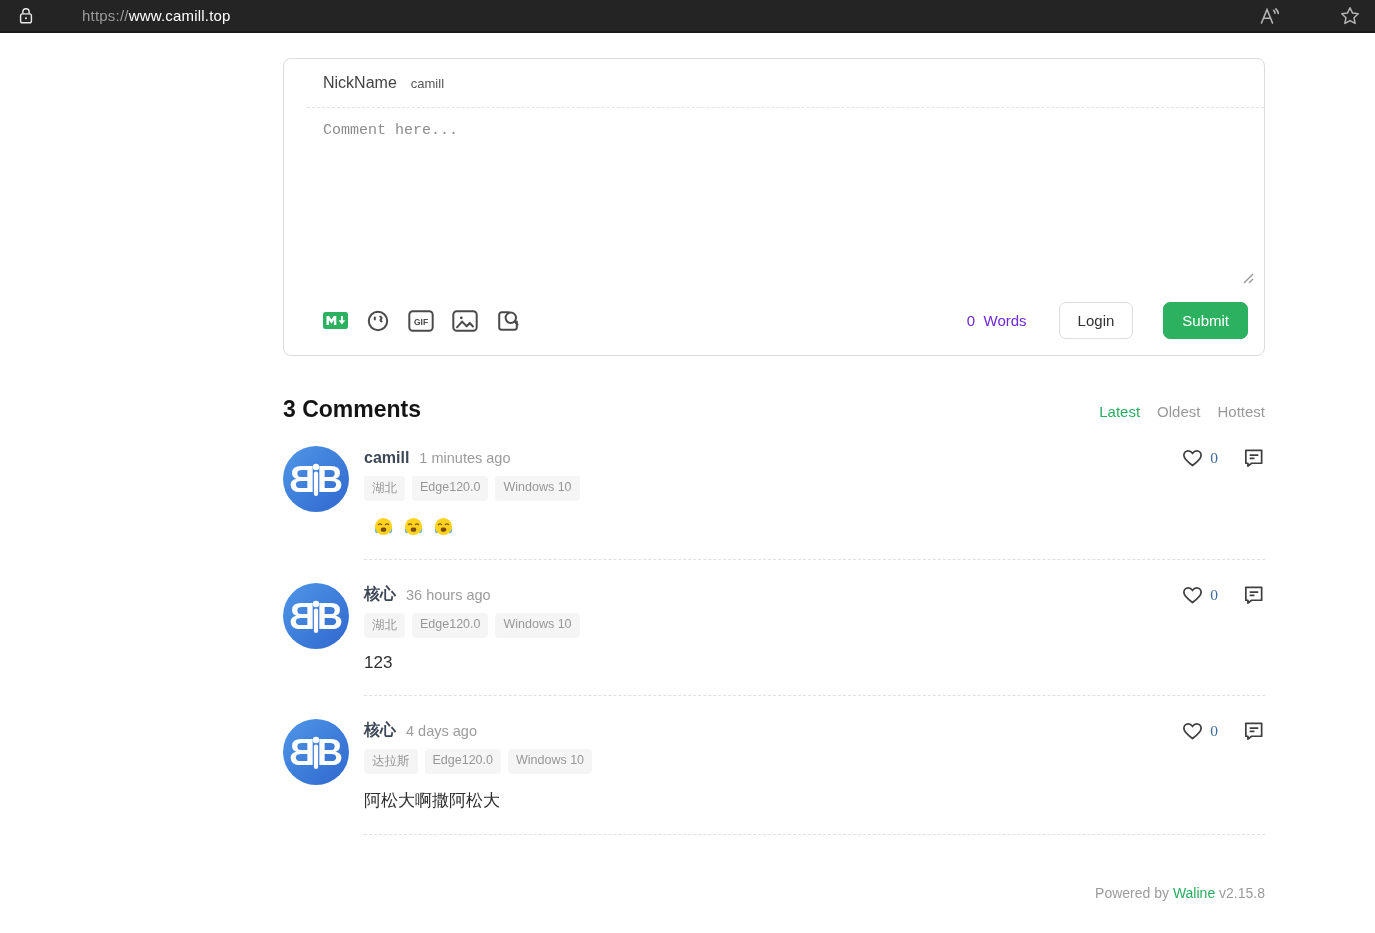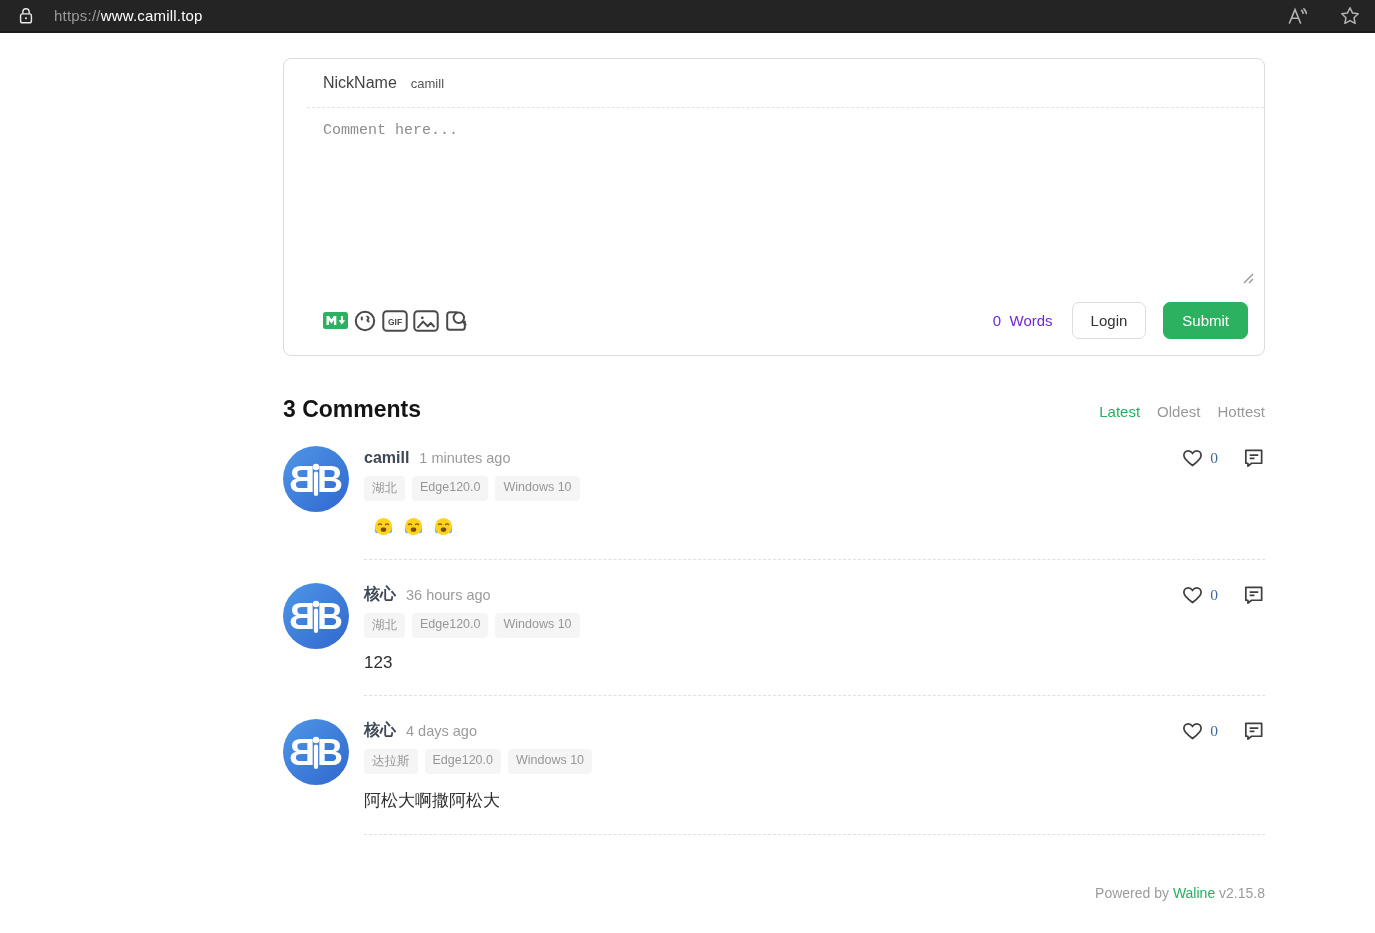--- a/index.html
+++ b/index.html
@@ -1,21 +1,21 @@
 <!DOCTYPE html>
 <html><head>
 <meta charset="utf-8">
 <style>
   * { margin:0; padding:0; box-sizing:border-box; }
   html,body { background:#fff; width:1375px; }
   body { font-family:"Liberation Sans", sans-serif; color:#333; }
 
   
   .browser-bar { height:33px; background:#242424; border-bottom:2px solid #1a1a1a;
-    display:flex; align-items:center; padding:0 14px 0 16px; }
+    display:flex; align-items:center; padding:0 14px 0 16px;gap:28px; }
   .lock-wrap { display:flex; align-items:center; margin-right:18px; }
   .url-text { font-size:15px; letter-spacing:.2px; }
   .url-scheme { color:#9a9a9a; }
   .url-host { color:#ffffff; }
   .bar-spacer { flex:1; }
   .bar-icon { display:flex; align-items:center; margin-left:30px; cursor:pointer; }
 
   
   .waline { width:982px; margin-left:283px; }
 
@@ -24,21 +24,21 @@
   .panel-head { display:flex; border-bottom:1px dashed #e3e3e3; }
   .field { flex:1; display:flex; align-items:center; padding:15px 16px; }
   .field label { font-size:16px; color:#444; white-space:nowrap; }
   .field input { flex:1; min-width:0; border:none; outline:none; margin-left:14px;
     font-size:13px; color:#555; font-family:inherit; background:transparent; }
   .editor-wrap { position:relative; padding:14px 16px 6px; }
   .editor-wrap textarea { width:100%; height:160px; border:none; outline:none; resize:none;
     font-family:"Liberation Mono", monospace; font-size:15px; color:#333; background:transparent; }
   .editor-wrap textarea::placeholder { color:#8d8d8d; }
   .resize-grip { position:absolute; right:10px; bottom:4px; }
-  .panel-foot { display:flex; align-items:center; padding:10px 16px 16px; gap:5px; }
+  .panel-foot { display:flex; align-items:center; padding:10px 16px 16px; gap:18px; }
   .tool-btn { display:flex; align-items:center; background:none; border:none; cursor:pointer; padding:0; }
   .foot-spacer { flex:1; }
   .word-count { color:#6d28d9; font-size:15px; margin-right:14px; white-space:nowrap; }
   .btn { font-size:15px; border-radius:7px; padding:9px 18px; cursor:pointer; font-family:inherit; }
   .btn-login { background:#fff; color:#333; border:1px solid #ddd; margin-right:12px; }
   .btn-submit { background:#2bb15f; color:#fff; border:1px solid #2bb15f; }
 
   
   .comments-head { display:flex; align-items:baseline; margin-top:40px; }
   .comments-title { font-size:23px; font-weight:800; color:#141414; }

